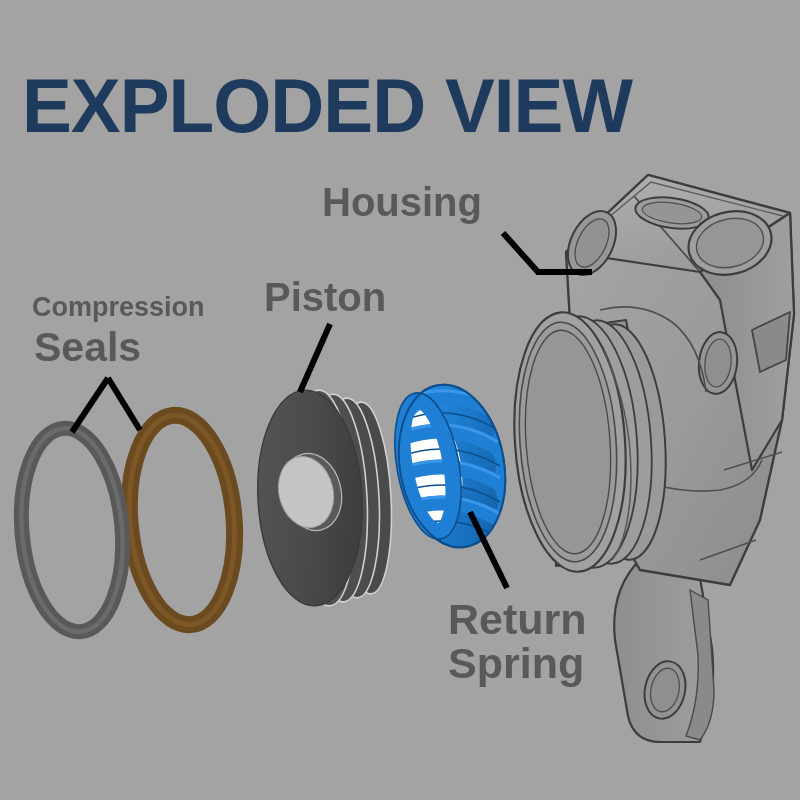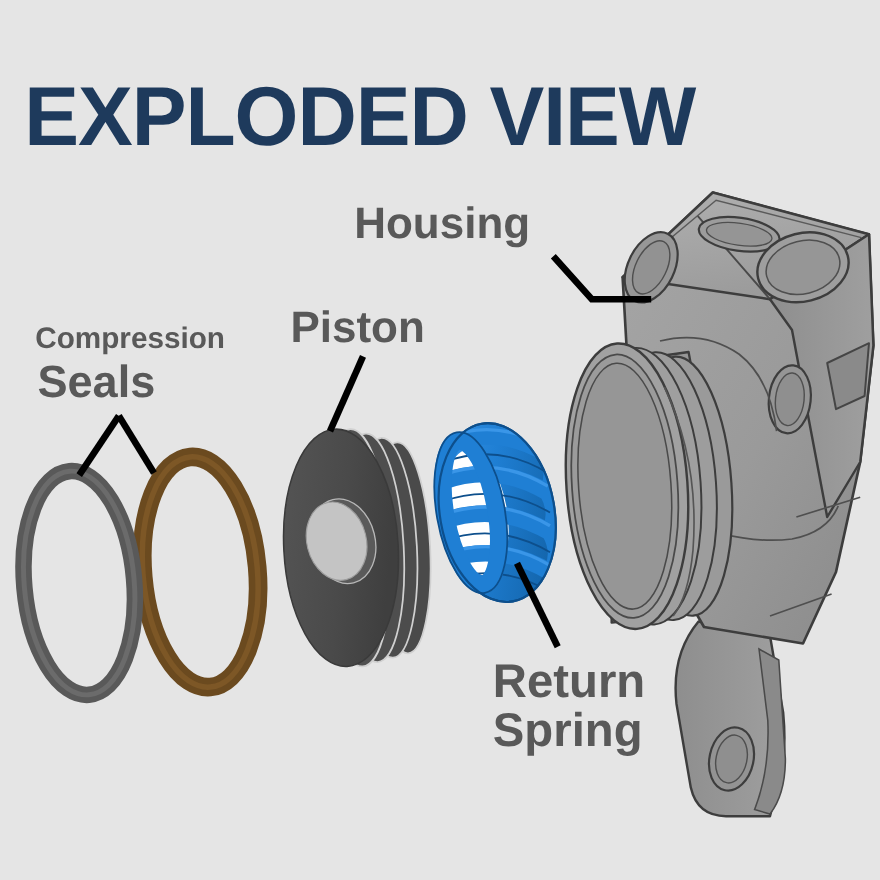--- a/index.html
+++ b/index.html
@@ -4,21 +4,21 @@
 <style>
   html, body {
     margin: 0;
     padding: 0;
     background: #ffffff;
   }
   #stage {
     position: relative;
     width: 800px;
     height: 800px;
-    background: #e5e5e5;
+    background: #a3a3a3;
     overflow: hidden;
     font-family: "Liberation Sans", sans-serif;
   }
   #diagram-svg {
     position: absolute;
     left: 0;
     top: 0;
     width: 800px;
     height: 800px;
   }

